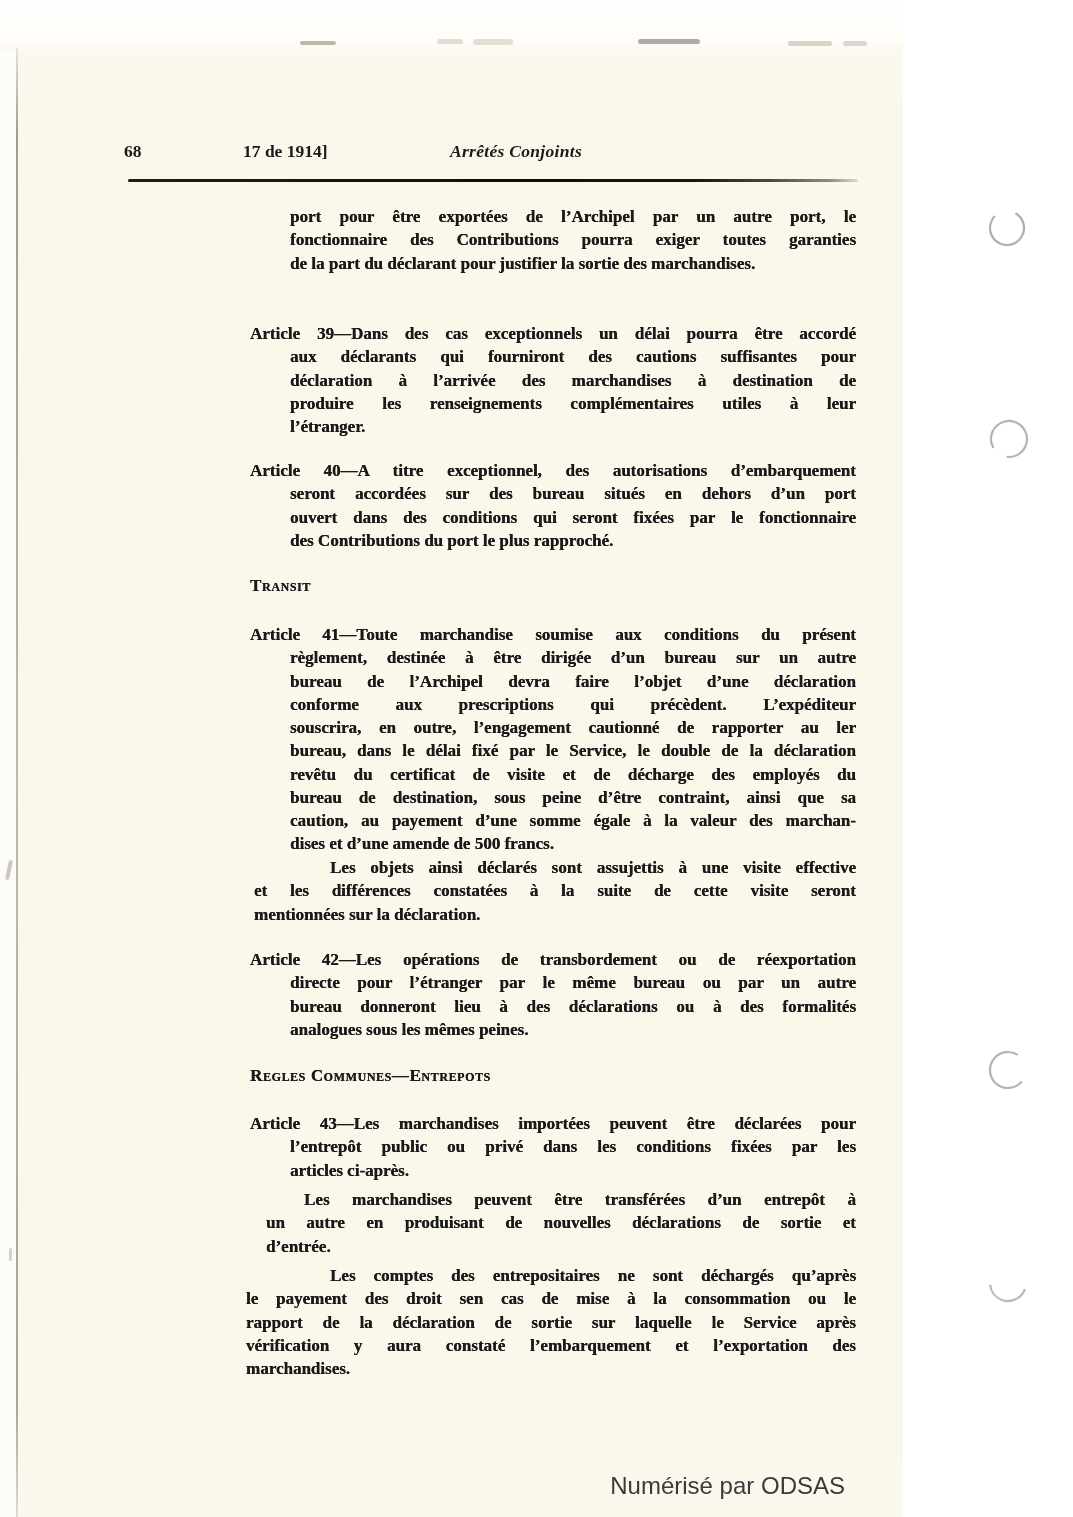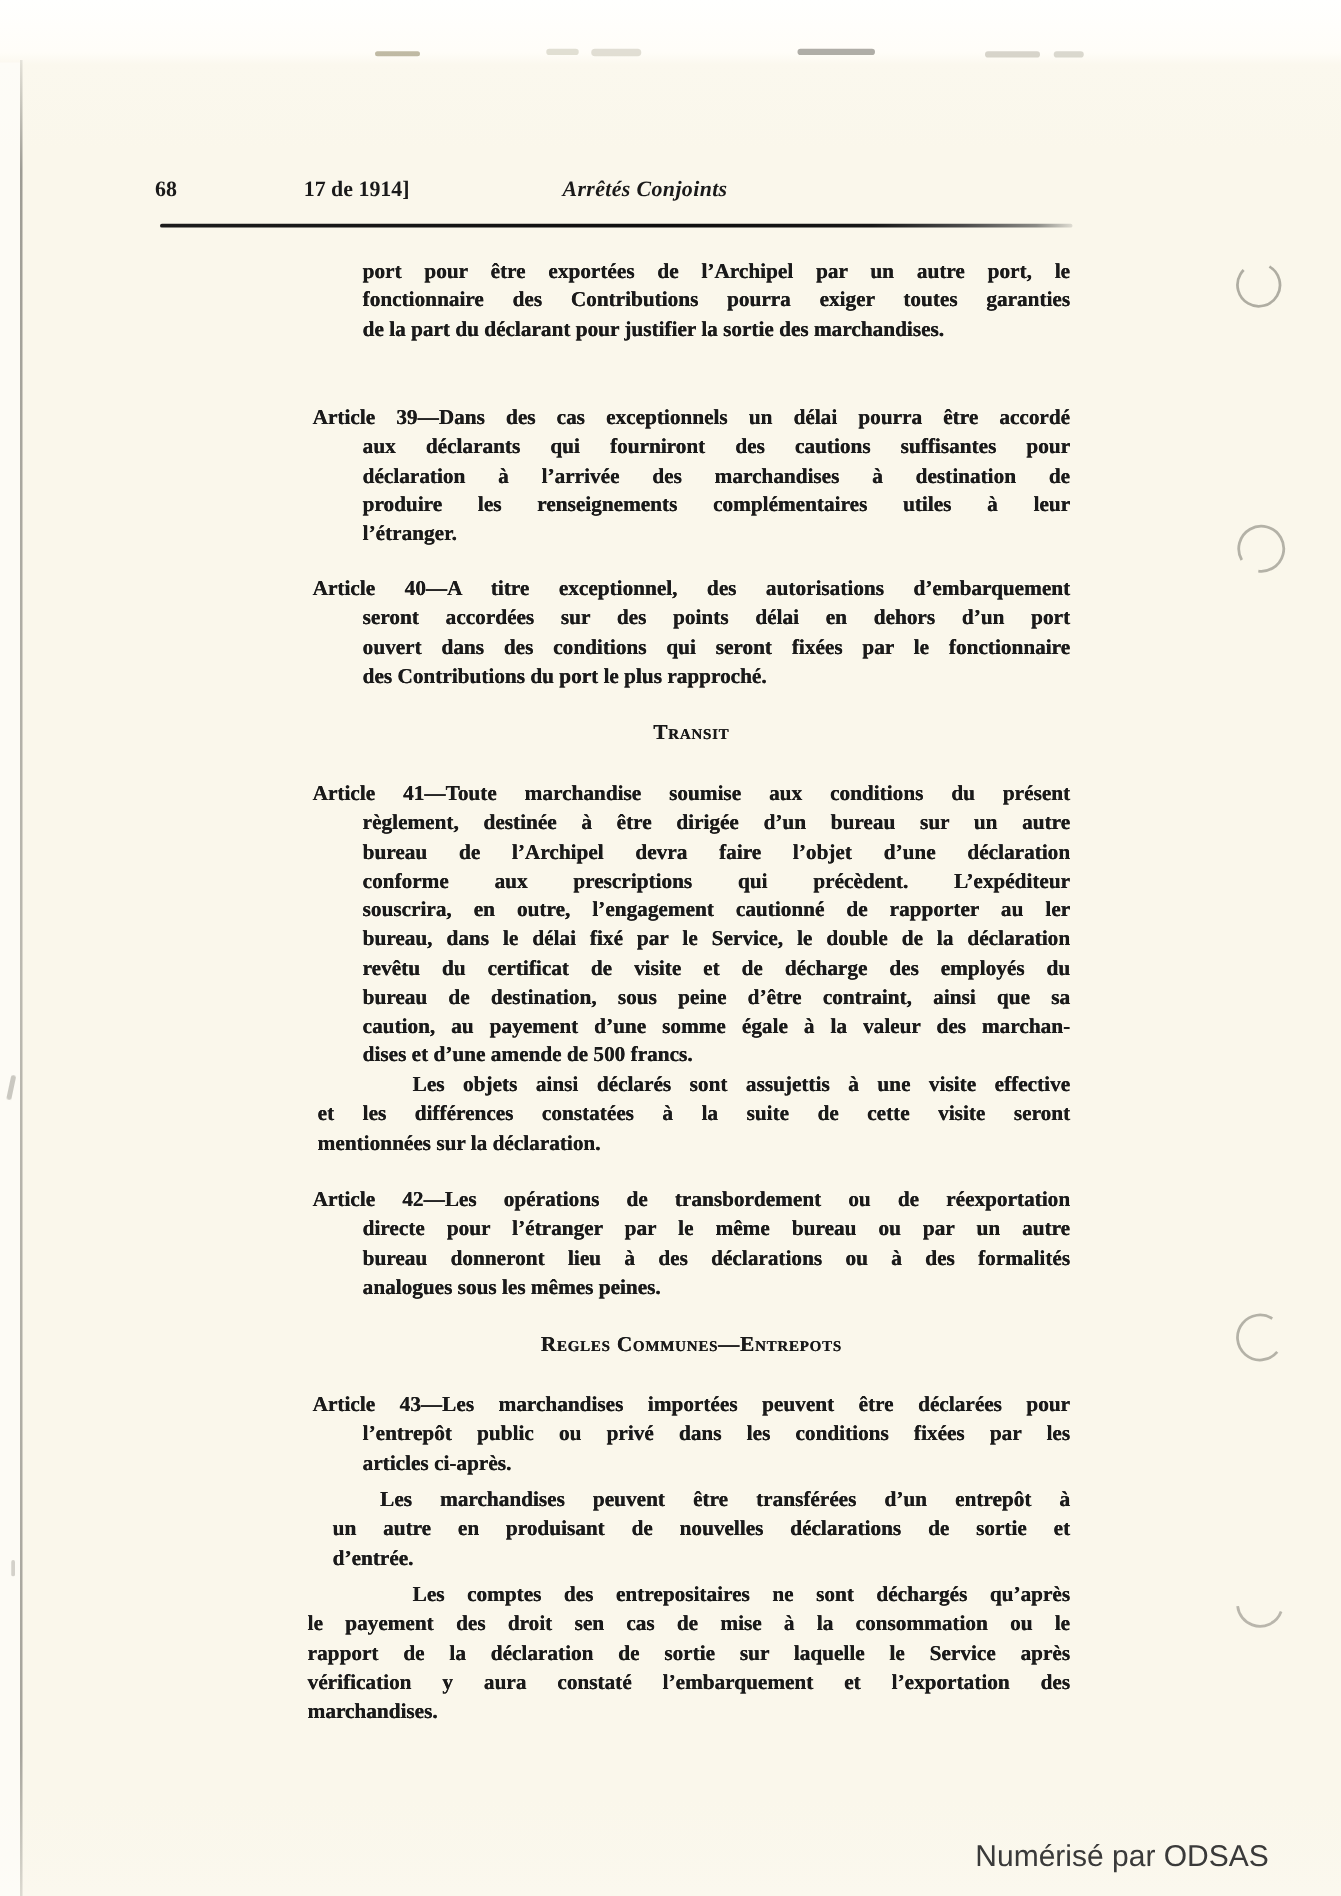--- a/index.html
+++ b/index.html
@@ -2,21 +2,21 @@
 <html><head>
 <meta charset="utf-8">
 <style>
   html,body{margin:0;padding:0;}
   body{
     width:1073px;height:1517px;overflow:hidden;
     font-family:"Liberation Serif",serif;
     background:#ffffff;
   }
   .scan{
-    position:relative;width:1073px;height:1517px;
+    position:relative;width:903px;height:1517px;
     background:linear-gradient(180deg,#fffffe 0px,#fffdf8 42px,#fbf8ee 52px,#faf7eb 120px,#faf7eb 1440px,#fbf8ee 1517px);
     color:#1a1a1a;
   }
   
   .edge-strip{position:absolute;left:0;top:50px;bottom:0;width:16px;background:rgba(255,255,255,0.5);}
   .edge-line{
     position:absolute;left:16px;top:48px;bottom:0;width:2px;
     background:linear-gradient(180deg,rgba(100,100,95,0.15) 0%,rgba(95,95,90,0.6) 6%,rgba(110,110,105,0.45) 50%,rgba(95,95,90,0.55) 92%,rgba(100,100,95,0.2) 100%);
   }
   
@@ -34,21 +34,21 @@
     text-align:justify;text-align-last:justify;
     text-shadow:0.25px 0 0 currentColor;
   }
   .line.last{text-align-last:left;}
   .hang{padding-left:40px;box-sizing:border-box;}
   .hang .line.first{margin-left:-40px;}
   .v1 .line{margin-left:4px;}  .v1 .line.first{margin-left:80px;}
   .v2 .line{margin-left:16px;} .v2 .line.first{margin-left:54px;}
   .v3 .line{margin-left:-4px;} .v3 .line.first{margin-left:80px;}
   .heading{
-    position:absolute;left:250px;width:606px;text-align:center;
+    position:absolute;left:250px;width:606px;text-align:left;
     font-size:17px;font-weight:600;font-variant:small-caps;letter-spacing:0.6px;
     text-shadow:0.25px 0 0 currentColor;
   }
   .s-art38{top:205px;} .s-art39{top:322px;} .s-art40{top:459px;}
   .s-transit{top:576px;}
   .s-art41{top:623px;} .s-objets{top:856px;} .s-art42{top:948px;}
   .s-regles{top:1066px;}
   .s-art43{top:1112px;} .s-transf{top:1188px;} .s-comptes{top:1264px;}
   
   .credit{
@@ -103,21 +103,21 @@
     </section>
   <section class="sec hang s-art39">
       <div class="line first">Article 39—Dans des cas exceptionnels un délai pourra être accordé</div>
       <div class="line">aux déclarants qui fourniront des cautions suffisantes pour</div>
       <div class="line">déclaration à l’arrivée des marchandises à destination de</div>
       <div class="line">produire les renseignements complémentaires utiles à leur</div>
       <div class="line last">l’étranger.</div>
     </section>
   <section class="sec hang s-art40">
       <div class="line first">Article 40—A titre exceptionnel, des autorisations d’embarquement</div>
-      <div class="line">seront accordées sur des points délai en dehors d’un port</div>
+      <div class="line">seront accordées sur des bureau situés en dehors d’un port</div>
       <div class="line">ouvert dans des conditions qui seront fixées par le fonctionnaire</div>
       <div class="line last">des Contributions du port le plus rapproché.</div>
     </section>
 
   <div class="heading s-transit">Transit</div>
 
   <section class="sec hang s-art41">
       <div class="line first">Article 41—Toute marchandise soumise aux conditions du présent</div>
       <div class="line">règlement, destinée à être dirigée d’un bureau sur un autre</div>
       <div class="line">bureau de l’Archipel devra faire l’objet d’une déclaration</div>

